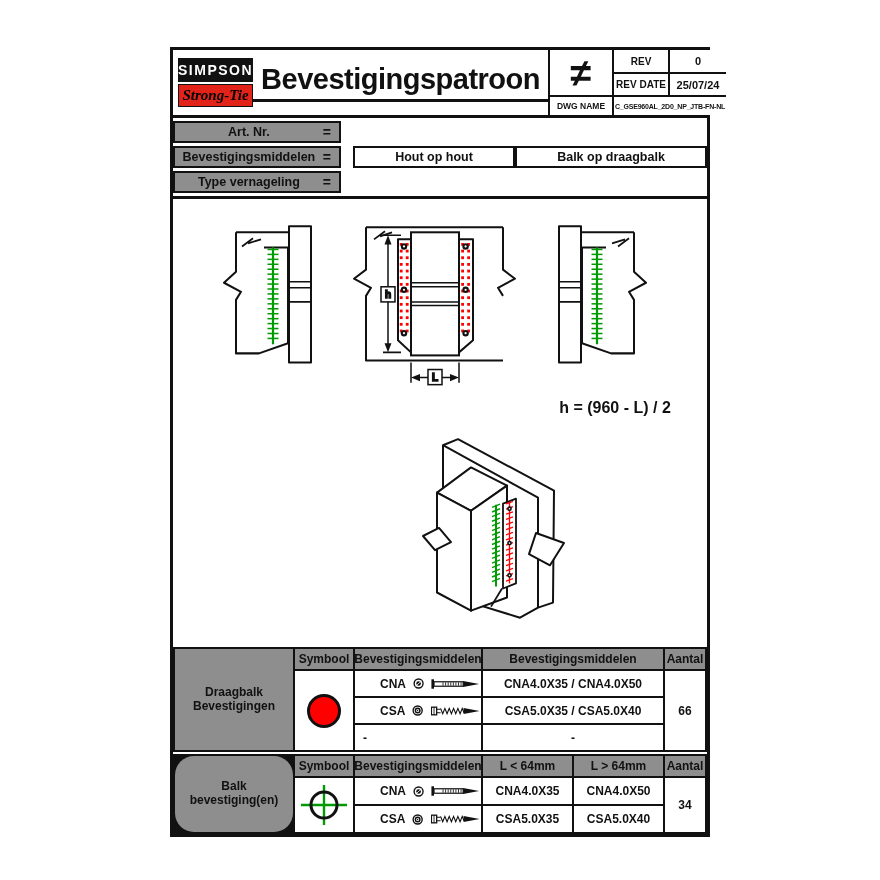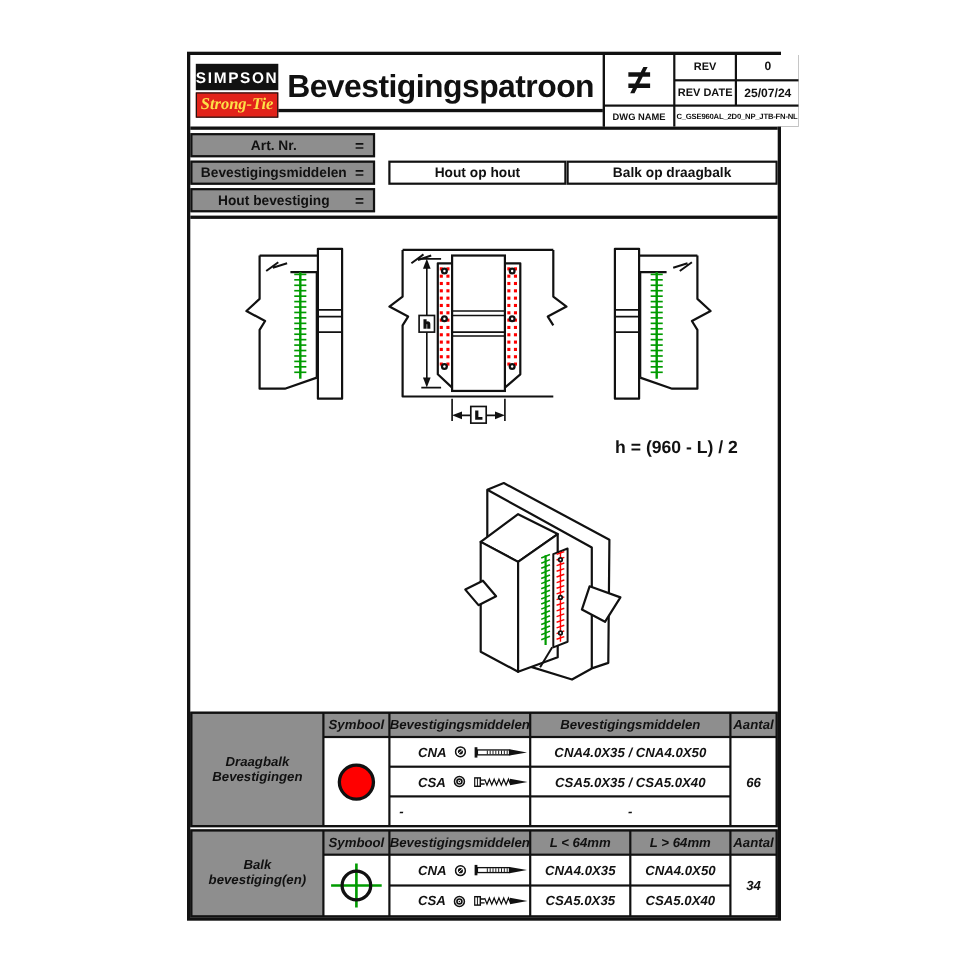--- a/index.html
+++ b/index.html
@@ -4,21 +4,21 @@
 <style>
   html,body{margin:0;padding:0;background:#fff;}
   *{box-sizing:border-box;}
   .page{position:relative;width:880px;height:880px;background:#fff;font-family:"Liberation Sans",sans-serif;color:#111;overflow:hidden;}
   .frame{position:absolute;left:170px;top:47px;width:540px;height:790px;border:3px solid #111;background:#fff;display:flex;flex-direction:column;}
 
   
   .header-band{height:68px;border-bottom:3px solid #111;display:flex;align-items:stretch;}
   .logo-wrap{width:92px;display:flex;flex-direction:column;justify-content:center;gap:2px;padding-left:5px;}
   .logo-black{background:#111;color:#fff;font-weight:bold;font-size:14px;letter-spacing:1.5px;text-align:center;padding:4px 0;}
-  .logo-red{color:#fde047;font-family:"Liberation Serif",serif;font-weight:bold;font-style:italic;font-size:15px;text-align:center;padding:2px 0;border:1px solid #111;}
+  .logo-red{color:#000000;font-family:"Liberation Serif",serif;font-weight:bold;font-style:italic;font-size:15px;text-align:center;padding:2px 0;border:1px solid #111;}
   .title-wrap{flex:1;display:flex;align-items:center;justify-content:center;}
   .doc-title{font-size:29px;font-weight:bold;letter-spacing:-0.5px;border-bottom:3px solid #111;padding:0 8px 3px;}
   .rev-block{margin-left:auto;width:178px;display:grid;grid-template-columns:62px 54px 56px;grid-template-rows:22px 21px 18px;gap:2px;background:#111;border-left:2px solid #111;}
   .rev-block>div{background:#fff;display:flex;align-items:center;justify-content:center;font-weight:bold;}
   .neq-cell{grid-column:1;grid-row:1/3;font-size:38px;font-weight:900;line-height:1;}
   .rev-lbl{font-size:10px;}
   .rev-val{font-size:11px;}
   .dwg-lbl{font-size:8.5px;}
   .dwg-val{grid-column:2/4;font-size:7px;letter-spacing:-0.2px;}
 
@@ -35,21 +35,21 @@
   .vc-b{flex:1;}
 
   
   .drawing-area{flex:1;margin-top:3px;border-top:3px solid #111;position:relative;min-height:0;}
   .main-drawing{position:absolute;inset:0;width:100%;height:100%;}
   .main-drawing text{font-family:"Liberation Sans",sans-serif;font-size:10px;font-weight:bold;fill:#111;text-anchor:middle;}
   .formula{position:absolute;left:372px;top:200px;width:140px;text-align:center;font-size:16px;font-weight:bold;}
 
   
   .ftable{display:grid;gap:2px;background:#111;border:2px solid #111;}
-  .ftable>div{background:#fff;display:flex;align-items:center;justify-content:center;font-weight:bold;font-size:12px;font-style:italic;}
+  .ftable>div{background:#fff;display:flex;align-items:center;justify-content:center;font-weight:bold;font-size:12px;}
   .t1{grid-template-columns:118px 58px 126px 180px 40px;grid-template-rows:20px 25px 25px 25px;}
   .t2{grid-template-columns:118px 58px 126px 89px 89px 40px;grid-template-rows:20px 26px 26px;margin-top:2px;}
   .cell-gray{background:#8e8e8e !important;}
   .row-label{flex-direction:column;line-height:1.15;text-align:center;font-size:12px;}
   .code-cell{justify-content:flex-start !important;padding-left:25px;gap:7px;}
   .dash-cell{justify-content:flex-start !important;padding-left:8px;}
   .aantal-val{font-size:13px;}
   .sym-red{width:34px;height:34px;border-radius:50%;border:3px solid #111;}
   .hidden-defs{position:absolute;width:0;height:0;}
 </style>
@@ -119,21 +119,21 @@
         <span class="lbl-eq">=</span>
       </div>
       <div class="info-gap"></div>
       <div class="info-values">
         <div class="info-cell vc-a">Hout op hout</div>
         <div class="info-cell vc-b">Balk op draagbalk</div>
       </div>
     </div>
     <div class="info-row">
       <div class="info-label">
-        <span class="lbl-text">Hout bevestiging</span>
+        <span class="lbl-text">Type vernageling</span>
         <span class="lbl-eq">=</span>
       </div>
       <div class="info-gap"></div>
     </div>
 
     <div class="drawing-area">
       <svg class="main-drawing" viewBox="0 0 534 444" preserveAspectRatio="none">
 
         <g stroke="#111" fill="none" stroke-width="2" stroke-linejoin="round">
           <path d="M63,33 H116"></path>
@@ -394,21 +394,21 @@
       </div>
       <div style="grid-column:4;grid-row:3;">CSA5.0X35 / CSA5.0X40</div>
 
       <div class="dash-cell" style="grid-column:3;grid-row:4;">-</div>
       <div style="grid-column:4;grid-row:4;">-</div>
 
       <div class="aantal-val" style="grid-column:5;grid-row:2/5;">66</div>
     </div>
 
     <div class="ftable t2">
-      <div class="cell-gray row-label" style="grid-column:1;grid-row:1/4;">
+      <div class="cell-gray row-label" style="grid-column:1;grid-row:1/4;border-radius:19px;">
         <span>Balk</span>
         <span>bevestiging(en)</span>
       </div>
       <div class="cell-gray" style="grid-column:2;grid-row:1;">Symbool</div>
       <div class="cell-gray" style="grid-column:3;grid-row:1;">Bevestigingsmiddelen</div>
       <div class="cell-gray" style="grid-column:4;grid-row:1;">L &lt; 64mm</div>
       <div class="cell-gray" style="grid-column:5;grid-row:1;">L &gt; 64mm</div>
       <div class="cell-gray" style="grid-column:6;grid-row:1;">Aantal</div>
 
       <div style="grid-column:2;grid-row:2/4;">

